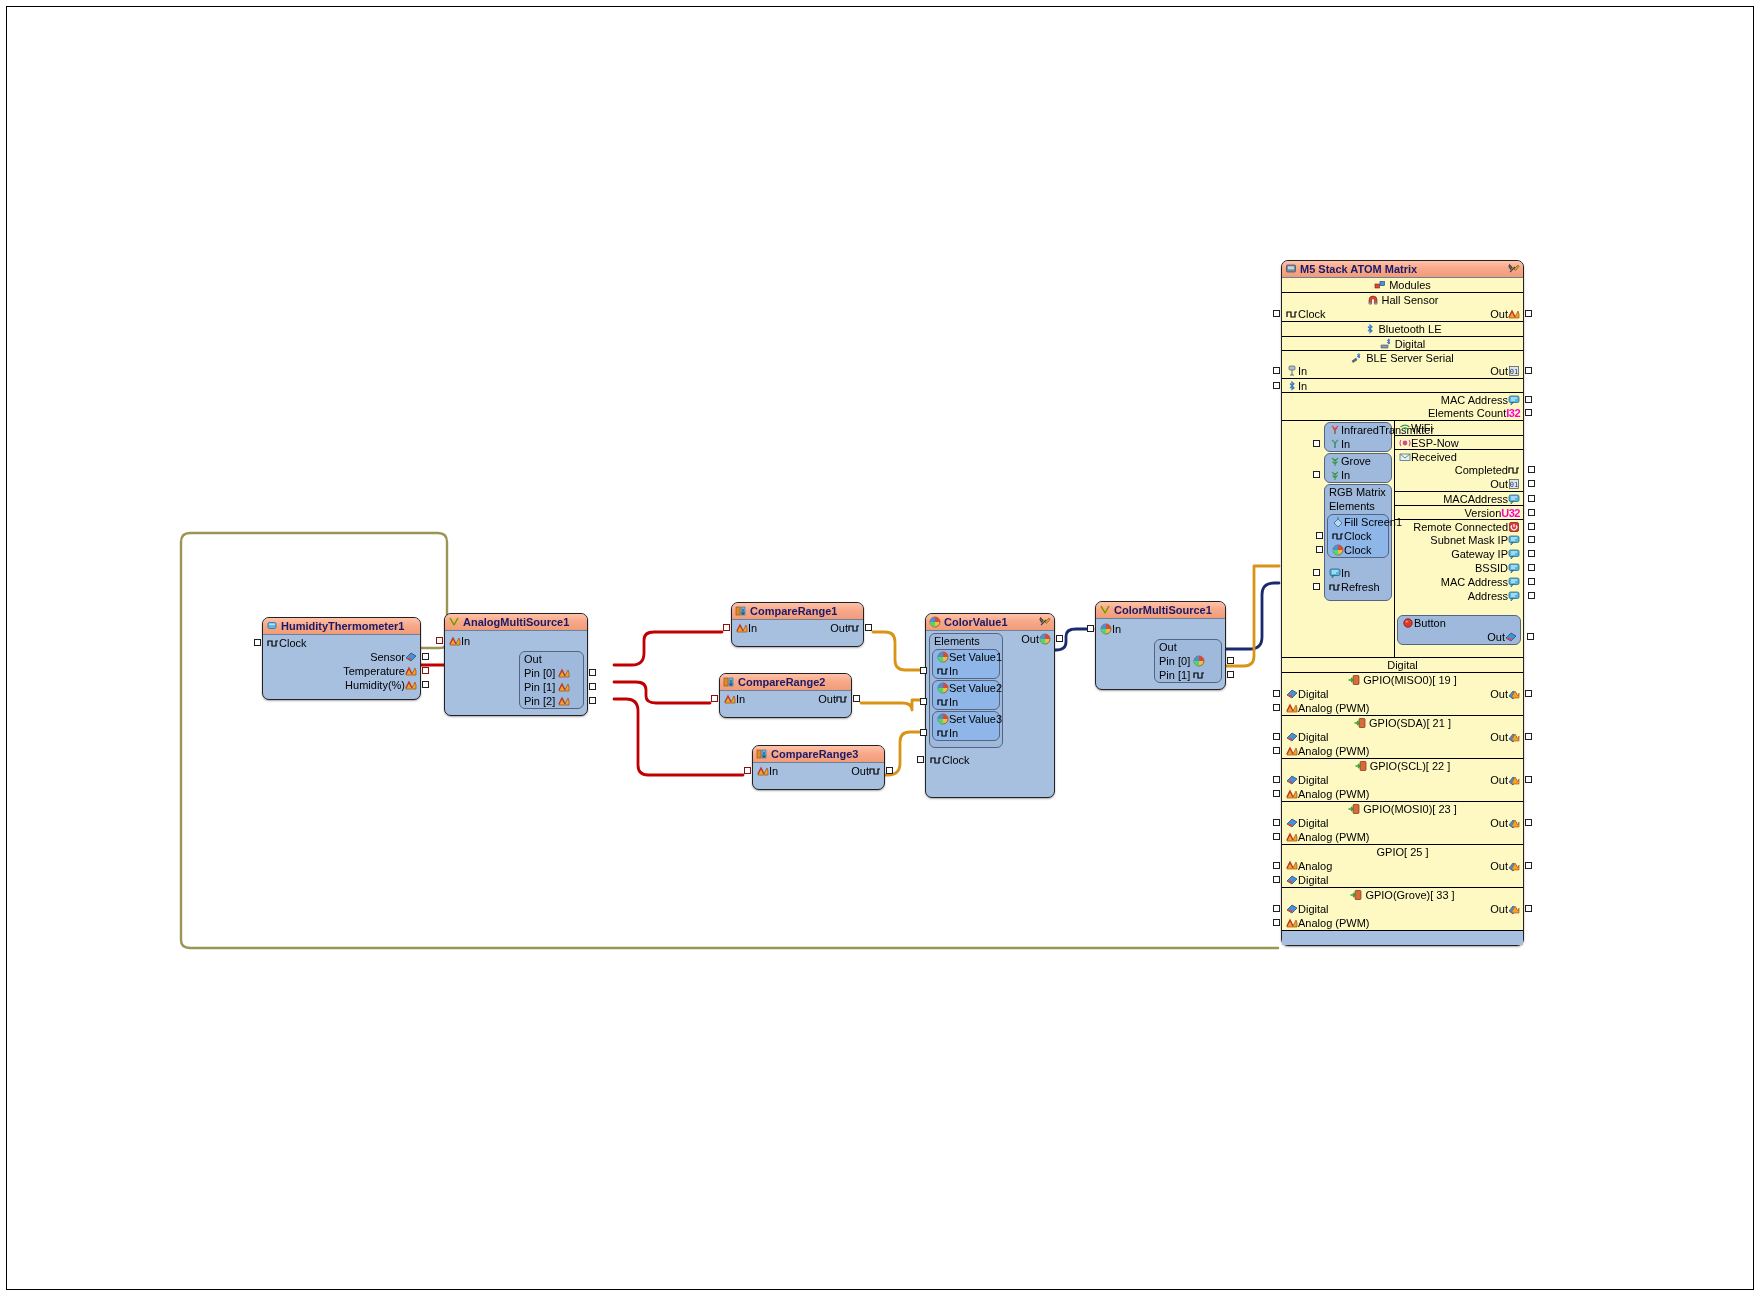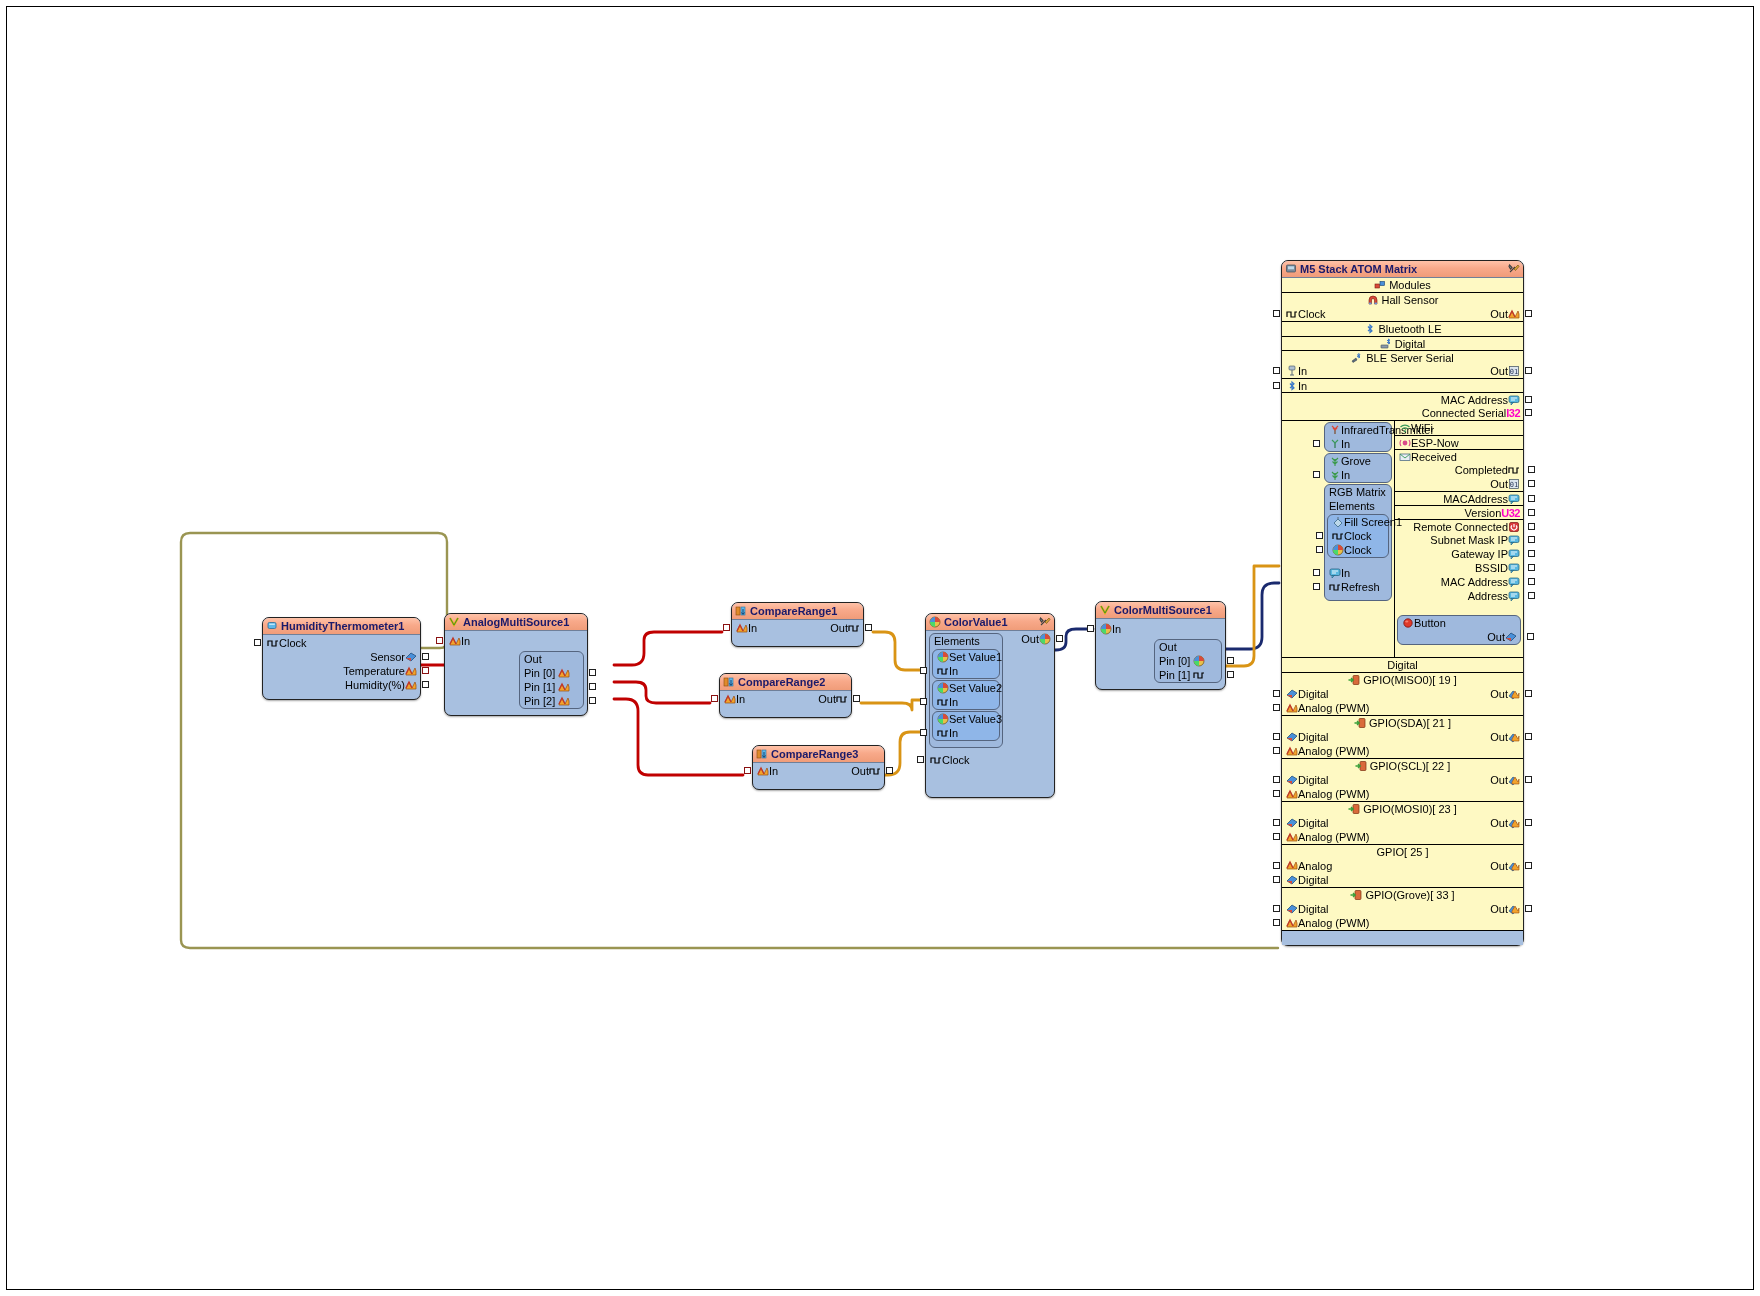--- a/index.html
+++ b/index.html
@@ -695,21 +695,21 @@
         <span class="ico">
           <svg width="12" height="12" viewBox="0 0 12 12">
             <rect x="1" y="2" width="10" height="6.5" rx="1.5" fill="#5ab8e0" stroke="#1a5a7a" stroke-width="0.7"></rect>
             <path d="M3 8.5 L3 11 L5.5 8.5 Z" fill="#5ab8e0" stroke="#1a5a7a" stroke-width="0.6"></path>
             <path d="M3 4 L9 4 M3 6 L7 6" stroke="#ffffff" stroke-width="0.9"></path>
           </svg>
         </span>
         <span class="port out"></span>
       </div>
       <div class="row right">
-        <span class="lbl">Connected Serial</span>
+        <span class="lbl">Elements Count</span>
         <span class="badge">I32</span>
         <span class="port out"></span>
       </div>
     </div>
 
     <div class="band cols" style="border-bottom:none;">
       <div class="colL">
         <div class="group" style="margin:1px 2px;">
           <div class="row left">
             <span class="ico">

